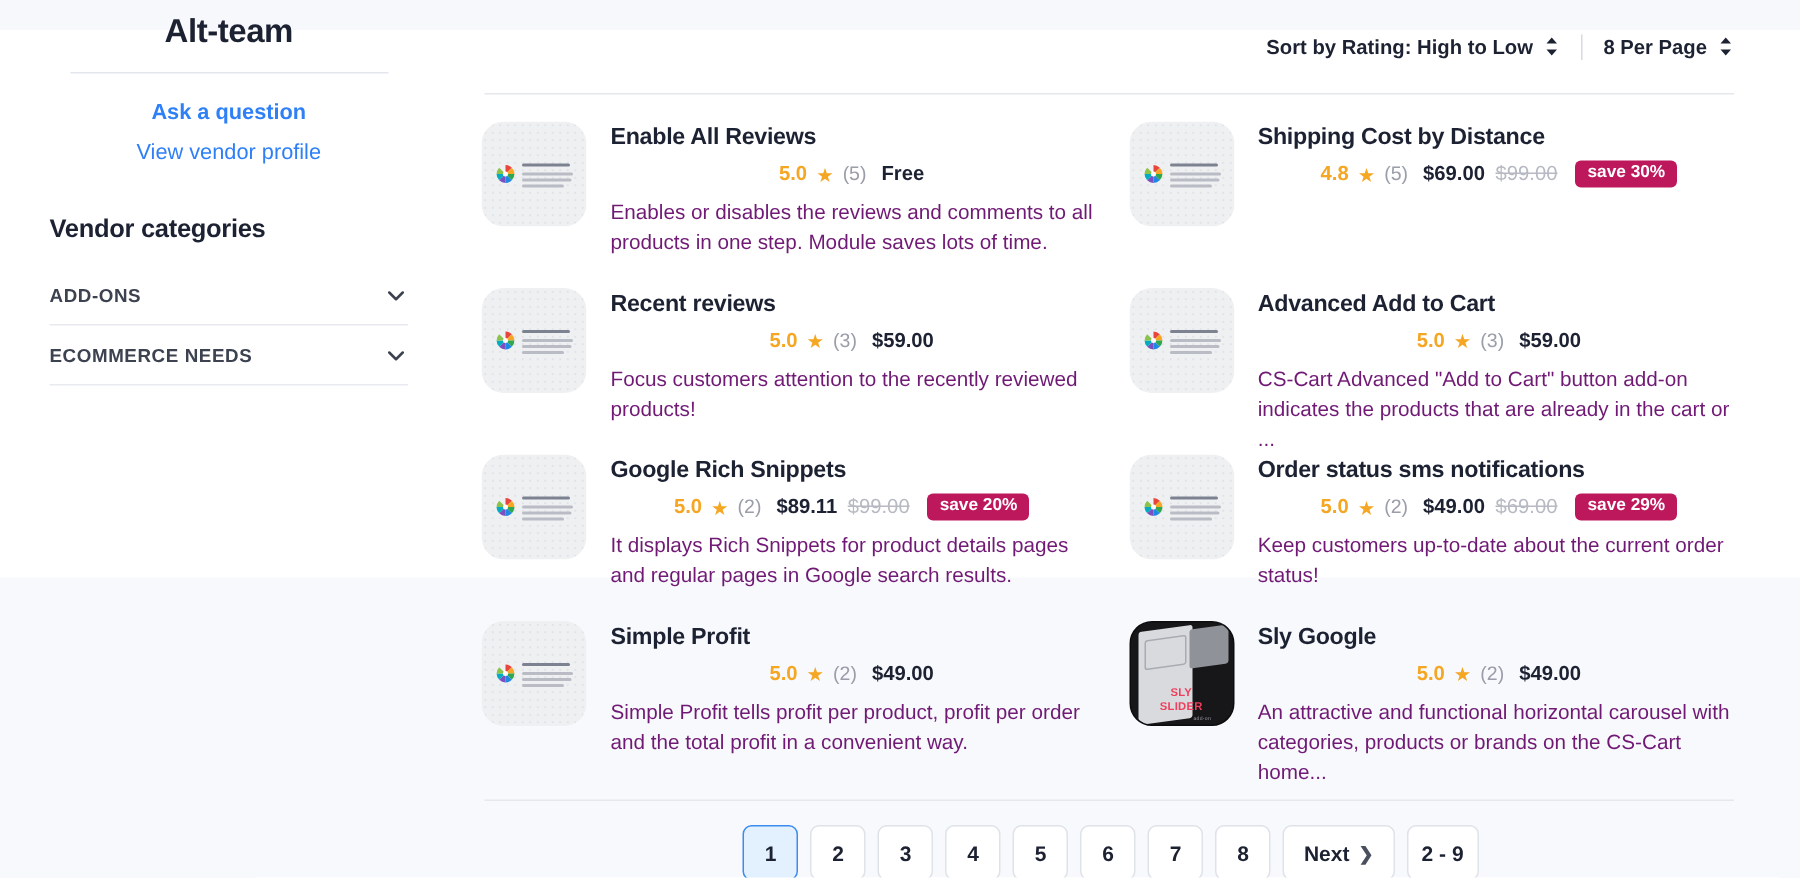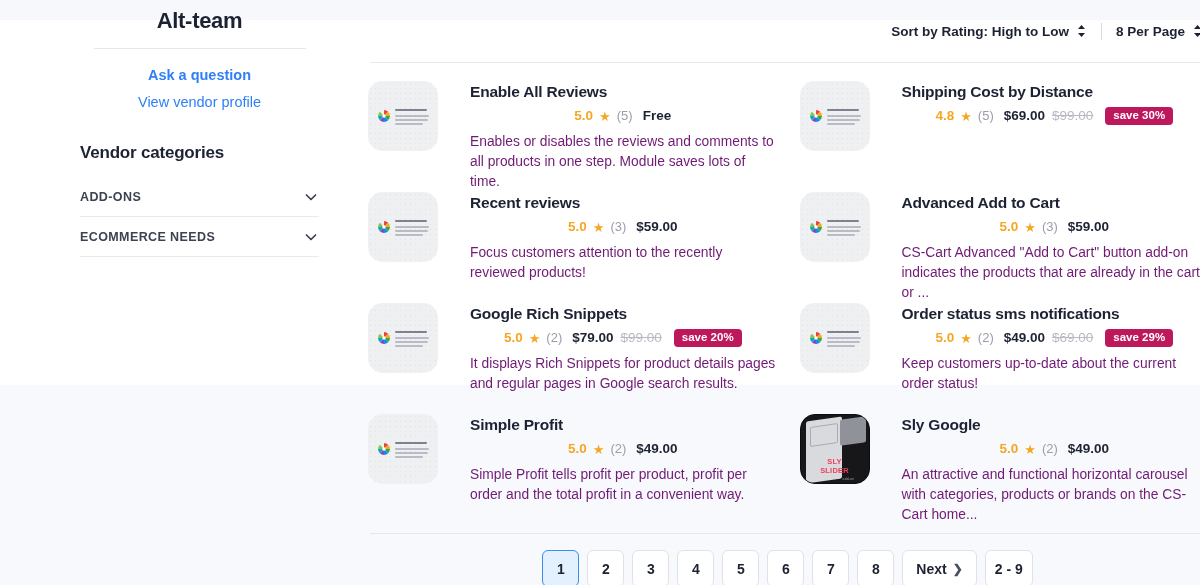--- a/index.html
+++ b/index.html
@@ -7,21 +7,20 @@
     width: 1200px; height: 585px;
     font-family: "Liberation Sans", sans-serif;
     background: #ffffff;
     color: #1d2233;
     overflow: hidden;
   }
   #page {
     position: relative;
     width: 1200px; height: 585px;
     background: #ffffff;
-    padding-left: 47px;
   }
   
   .band-top {
     position: absolute; left: 0; top: 0; width: 1200px; height: 20px;
     background: #f7f8fb;
   }
   .band-bottom {
     position: absolute; left: 0; top: 385px; width: 1200px; height: 200px;
     background: #f7f9fc;
   }
@@ -197,21 +196,21 @@
     width: 32px; text-align: center;
     color: #ef3f5c; font-size: 7.5px; font-weight: bold;
     line-height: 8.5px; letter-spacing: 0.2px;
   }
   .thumb.dark .sly-sub {
     position: absolute; right: 4px; bottom: 2px;
     width: 32px; text-align: center;
     color: #9a9ca3; font-size: 3.4px; letter-spacing: 0.2px;
   }
 
-  .cbody { flex: 1 1 auto; min-width: 0; padding-top: 1px; margin-left: 16px; }
+  .cbody { flex: 1 1 auto; min-width: 0; padding-top: 1px; }
   .ctitle {
     font-size: 15.5px; font-weight: bold;
     color: #1d2233; letter-spacing: -0.2px;
     line-height: 19px;
     cursor: pointer;
   }
   .cmeta {
     display: flex; align-items: center;
     gap: 6px; margin-top: 6px;
     font-size: 13.5px; line-height: 18px;
@@ -474,21 +473,21 @@
         <span class="tl t1"></span>
         <span class="tl t2"></span>
         <span class="tl t3"></span>
       </div>
     <div class="cbody">
       <div class="ctitle">Google Rich Snippets</div>
       <div class="cmeta">
         <span class="rating">5.0</span>
         <span class="star">★</span>
         <span class="rcount">(2)</span>
-        <span class="price">$79.00</span>
+        <span class="price">$89.11</span>
         <span class="oldprice">$99.00</span>
         <span class="badge">save 20%</span>
       </div>
       <div class="cdesc">It displays Rich Snippets for product details pages and regular pages in Google search results.</div>
     </div>
           </div>
           <div class="card">
             <div class="thumb">
         <span class="logo"><svg viewBox="0 0 20 20" width="14" height="14">
   <circle cx="10" cy="10" r="3.1" fill="#ffffff"></circle>

